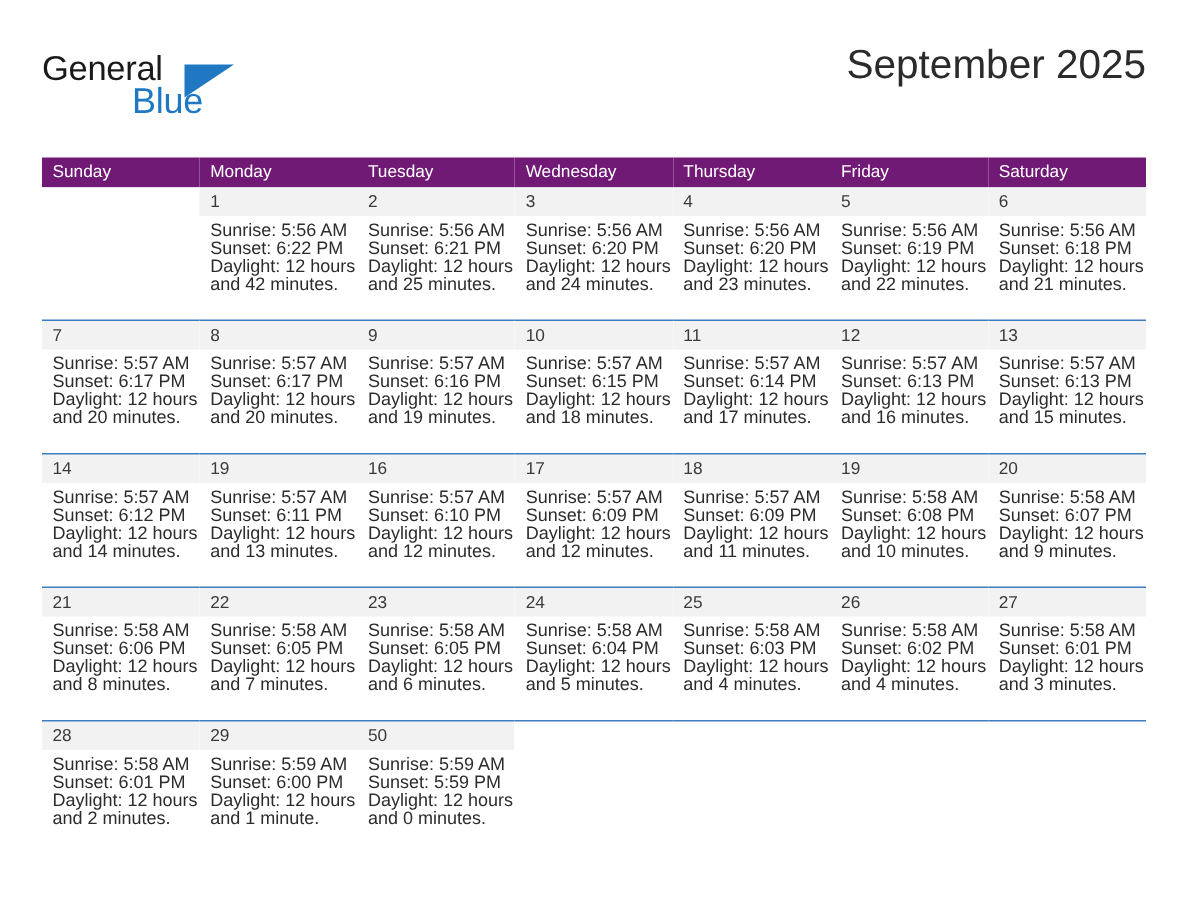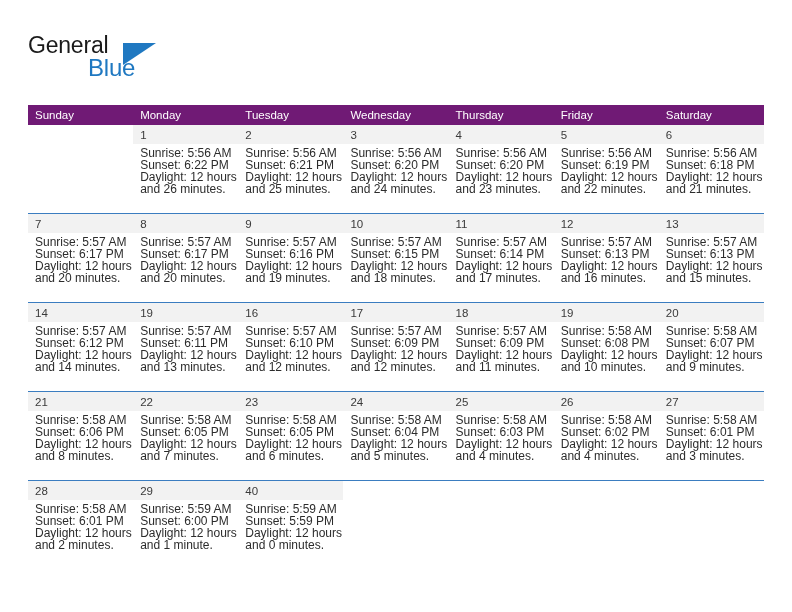--- a/index.html
+++ b/index.html
@@ -146,20 +146,21 @@
 
   <div class="header">
 
     <div class="brand">
       <span class="brand-general">General</span>
       <span class="brand-triangle"></span>
       <span class="brand-blue">Blue</span>
     </div>
 
     <div class="title-block">
+      <div class="month-title">September 2025</div>
     </div>
 
   </div>
 
   <div class="calendar">
     <table class="cal">
       <thead>
         <tr>
           <th>Sunday</th>
           <th>Monday</th>
@@ -181,21 +182,21 @@
               <div></div>
               <div></div>
             </div>
           </td>
           <td class="daycell">
             <div class="daynum">1</div>
             <div class="details">
               <div>Sunrise: 5:56 AM</div>
               <div>Sunset: 6:22 PM</div>
               <div>Daylight: 12 hours</div>
-              <div>and 26 minutes.</div>
+              <div>and 42 minutes.</div>
             </div>
           </td>
           <td class="daycell">
             <div class="daynum">2</div>
             <div class="details">
               <div>Sunrise: 5:56 AM</div>
               <div>Sunset: 6:21 PM</div>
               <div>Daylight: 12 hours</div>
               <div>and 25 minutes.</div>
             </div>
@@ -449,21 +450,21 @@
           <td class="daycell">
             <div class="daynum">29</div>
             <div class="details">
               <div>Sunrise: 5:59 AM</div>
               <div>Sunset: 6:00 PM</div>
               <div>Daylight: 12 hours</div>
               <div>and 1 minute.</div>
             </div>
           </td>
           <td class="daycell">
-            <div class="daynum">40</div>
+            <div class="daynum">50</div>
             <div class="details">
               <div>Sunrise: 5:59 AM</div>
               <div>Sunset: 5:59 PM</div>
               <div>Daylight: 12 hours</div>
               <div>and 0 minutes.</div>
             </div>
           </td>
           <td class="daycell empty-cell">
             <div class="daynum empty"></div>
             <div class="details">

